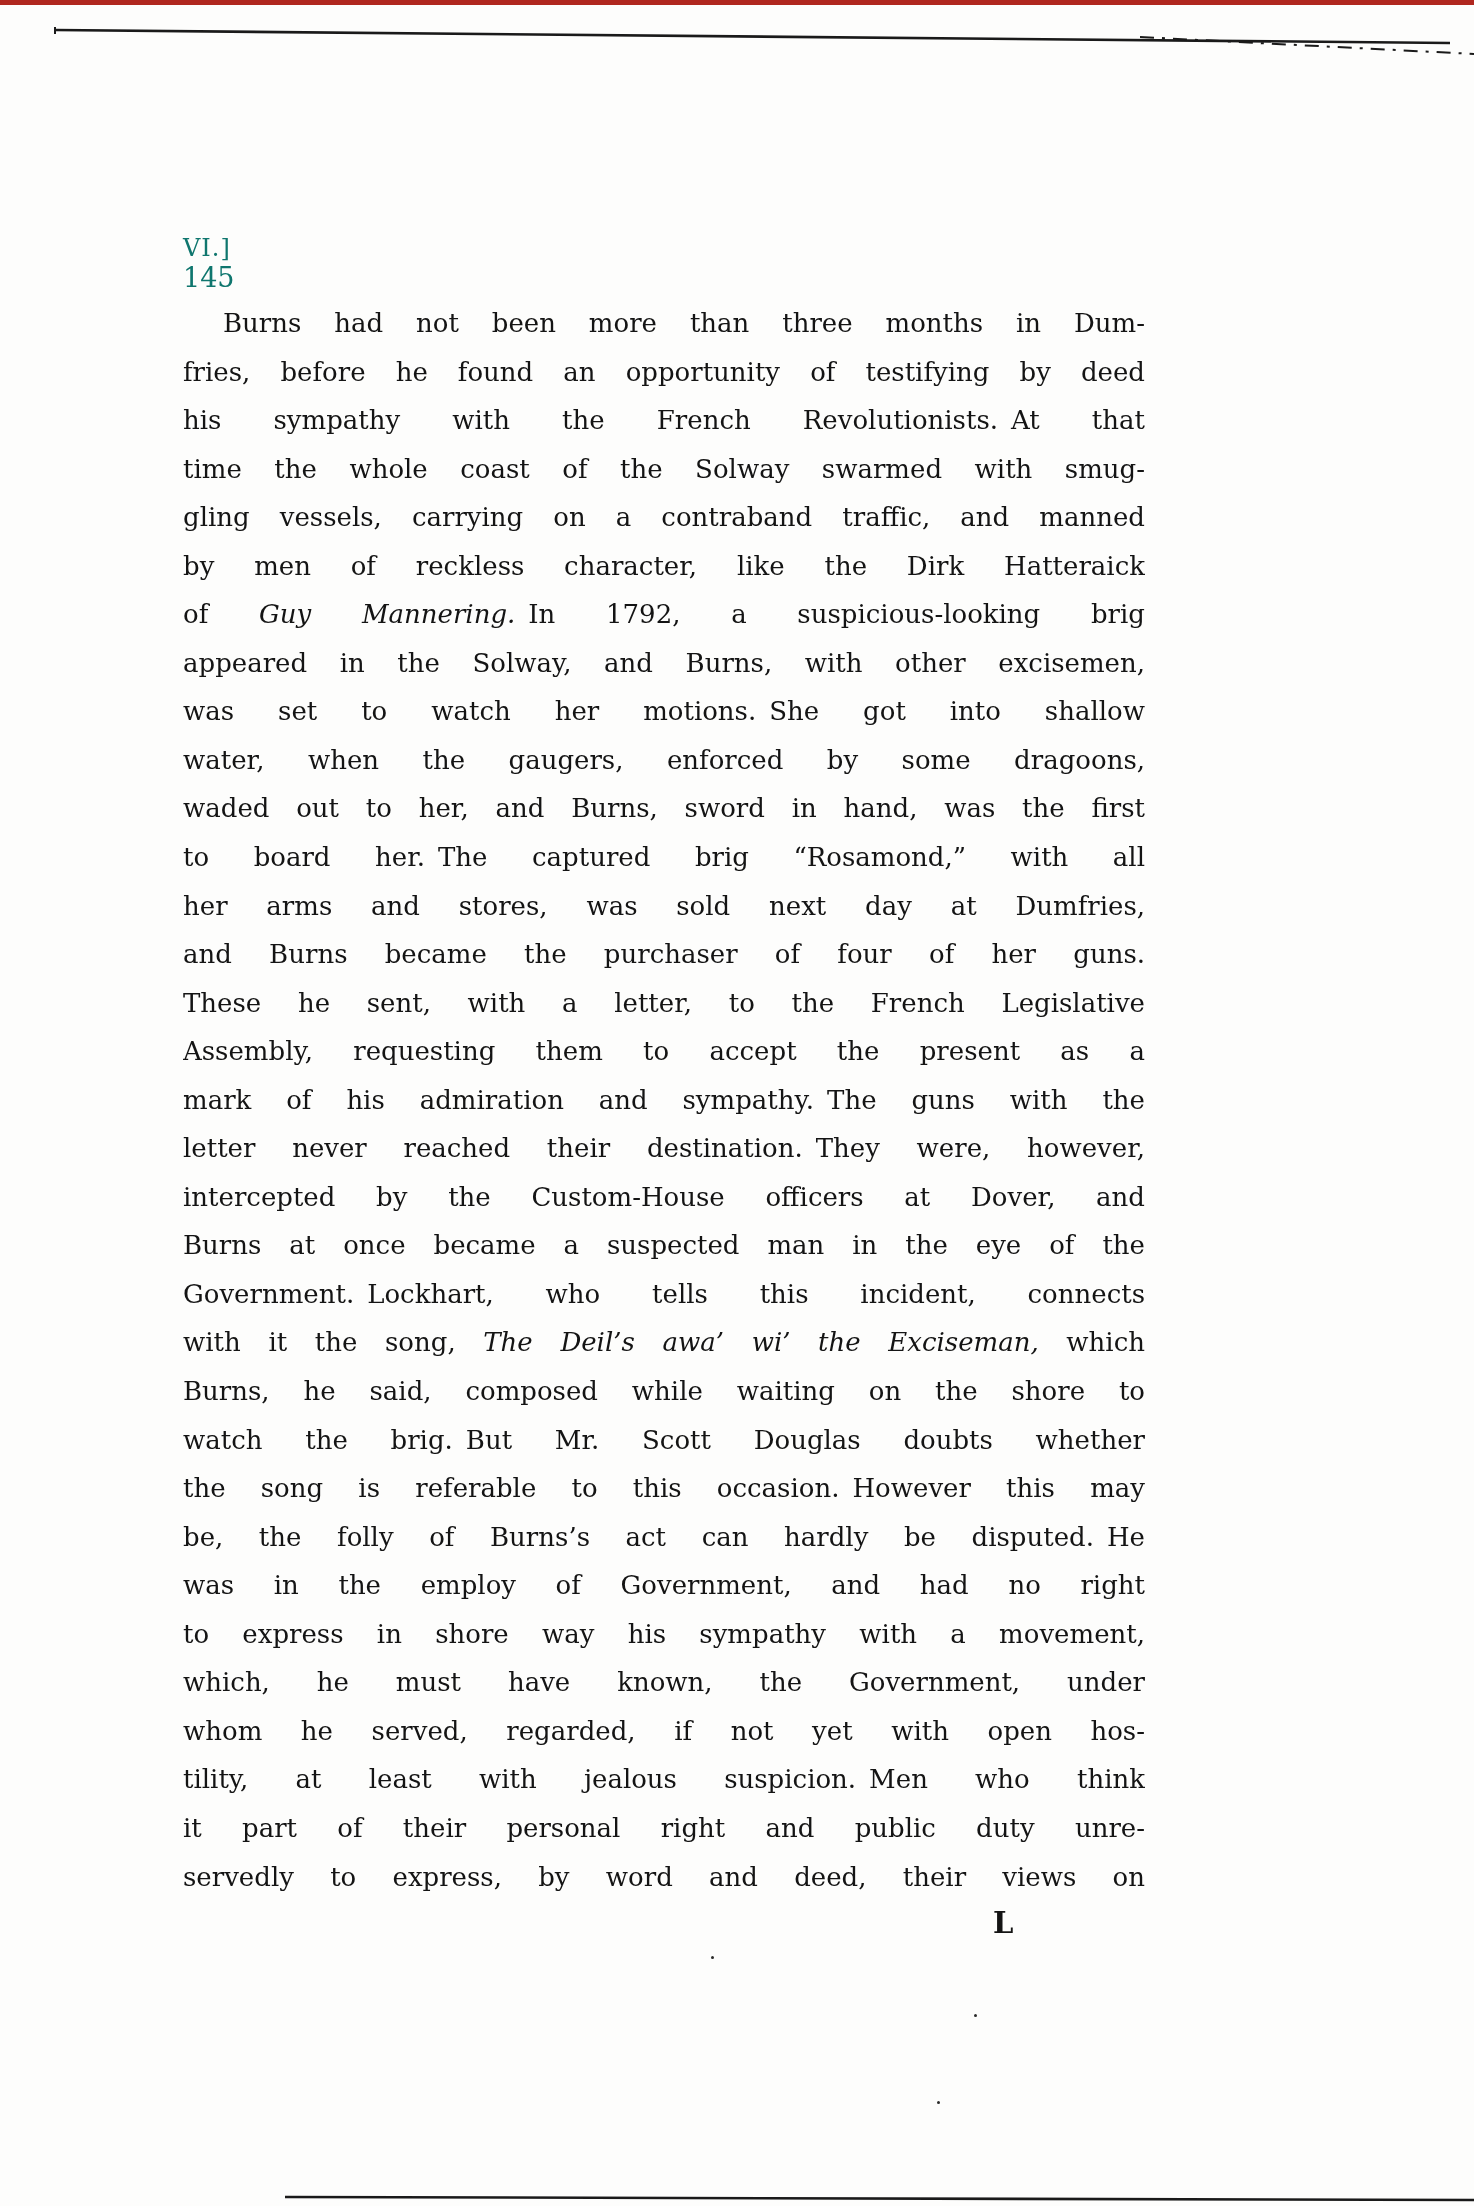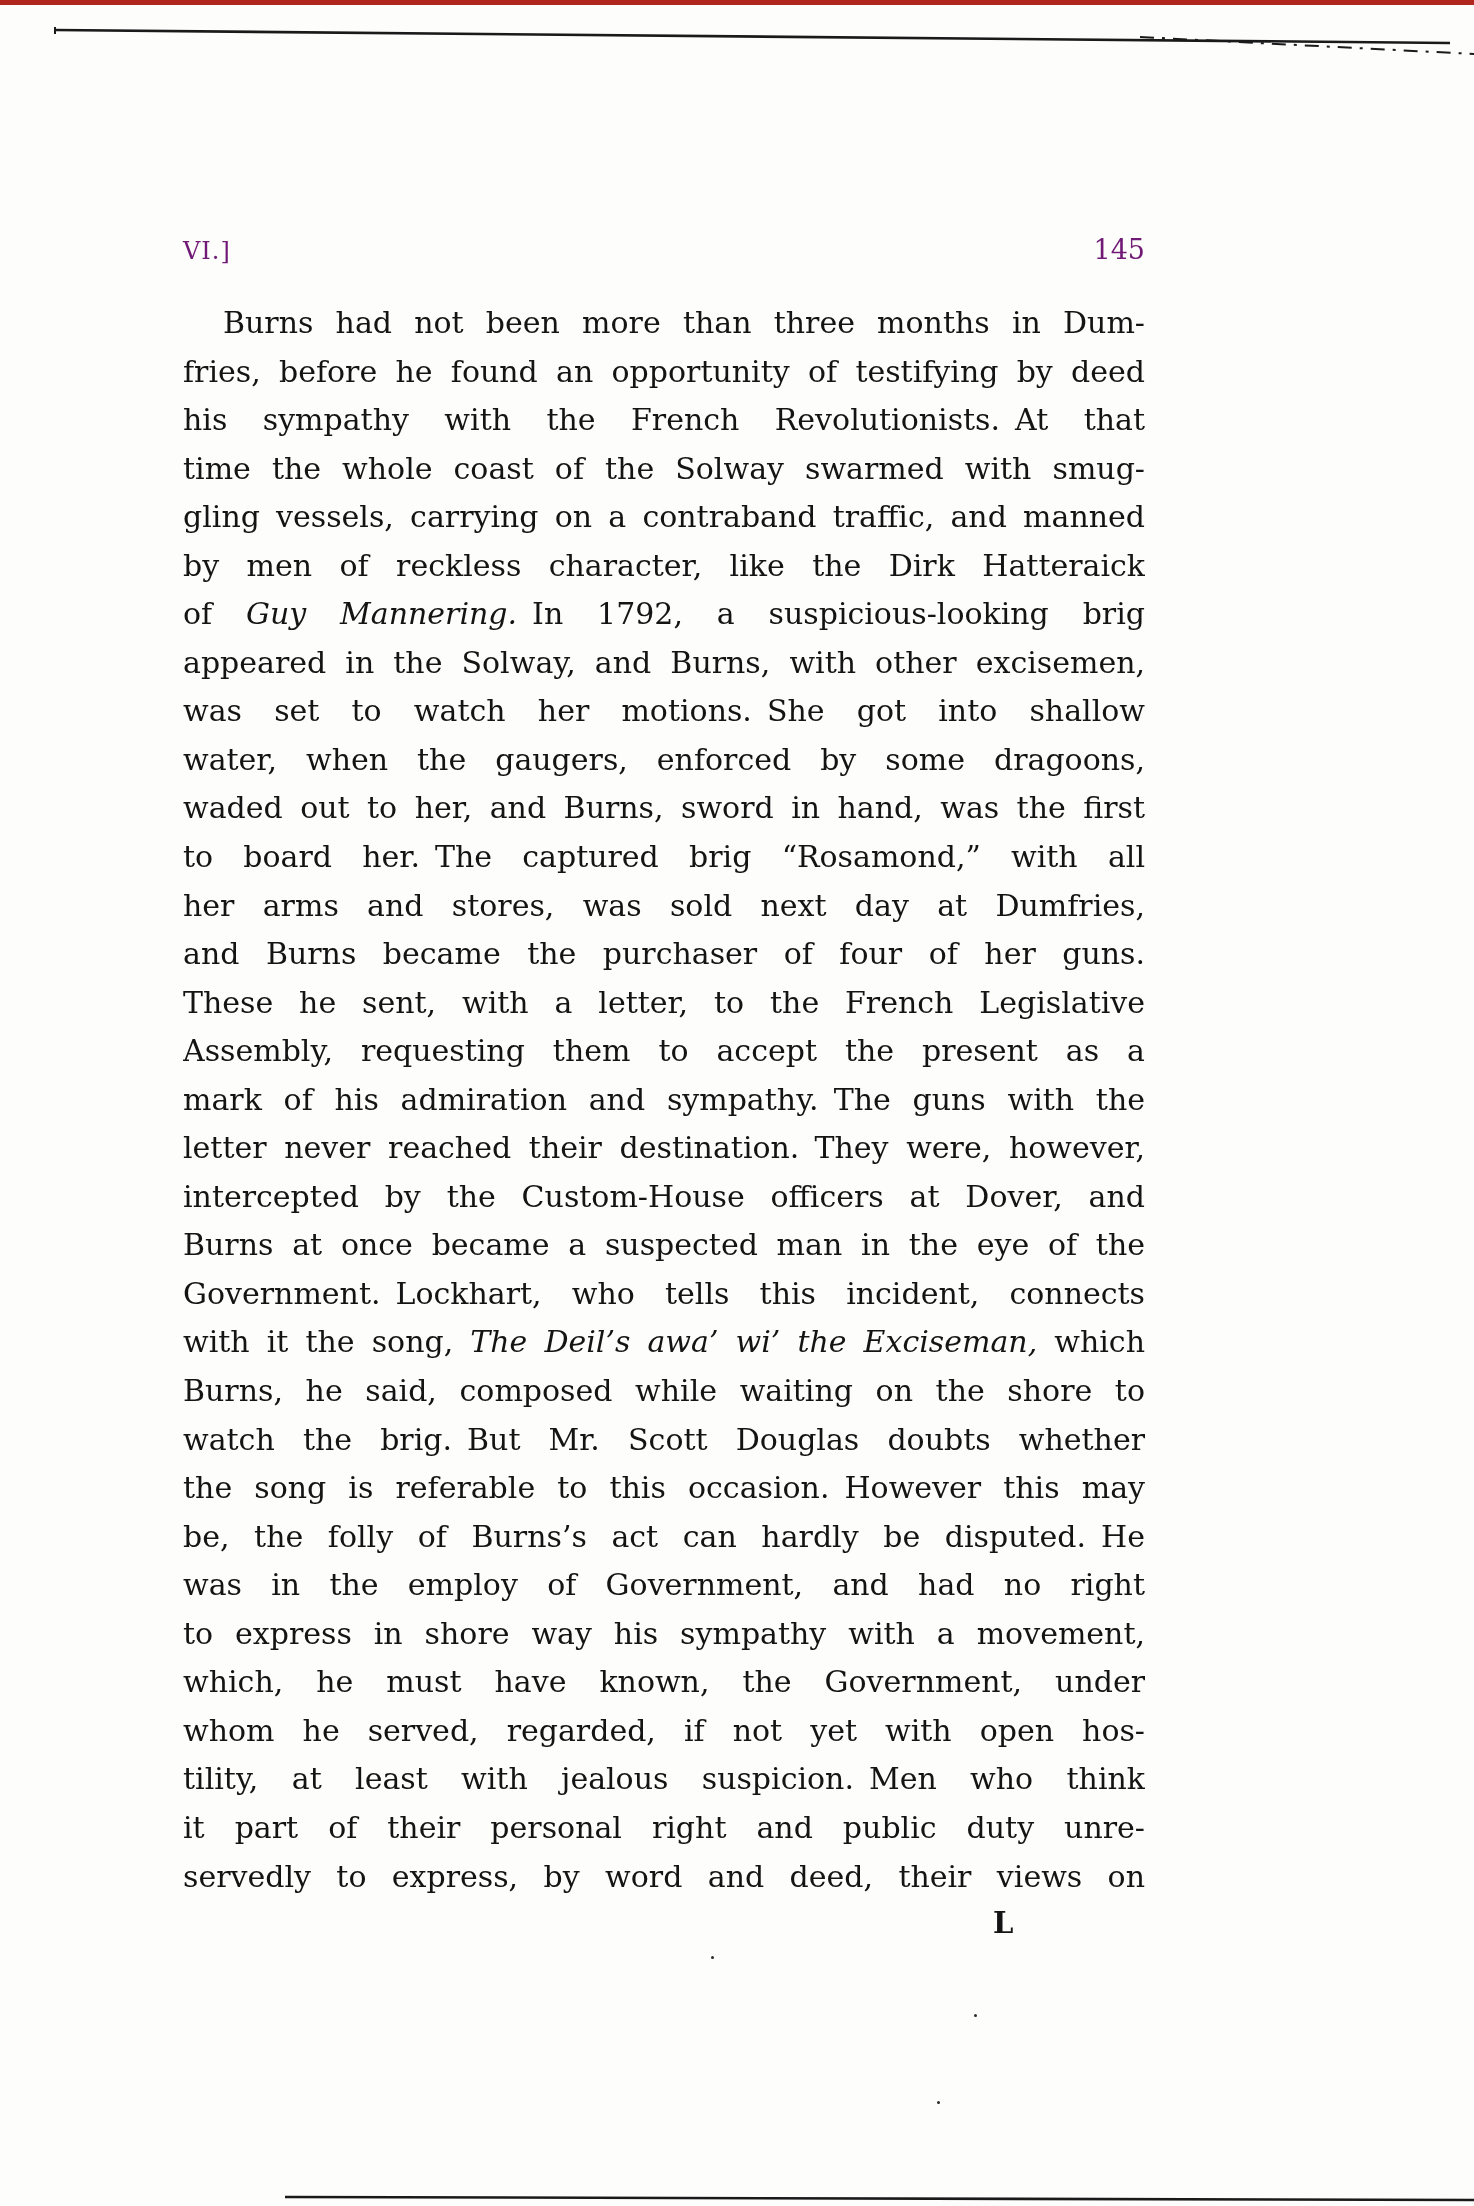--- a/index.html
+++ b/index.html
@@ -28,41 +28,42 @@
     pointer-events: none;
   }
   .running-head {
     position: absolute;
     top: 234px;
     left: 183px;
     width: 962px;
     display: flex;
     justify-content: space-between;
     align-items: baseline;
-    color: #701a75;
+    color: #0f766e;
+    flex-direction: column;
   }
   .chapter-marker {
     font-size: 24px;
     letter-spacing: 1px;
   }
   .running-title {
     font-size: 28px;
     letter-spacing: 3px;
   }
   .page-number {
     font-size: 27px;
   }
   .text-block {
     position: absolute;
     top: 299px;
     left: 183px;
     width: 962px;
   }
   .line {
-    font-size: 30px;
+    font-size: 26px;
     height: 48.55px;
     line-height: 48.55px;
     text-align: justify;
     text-align-last: justify;
     overflow: hidden;
     color: #141414;
   }
   .line.first {
     text-indent: 40px;
   }

